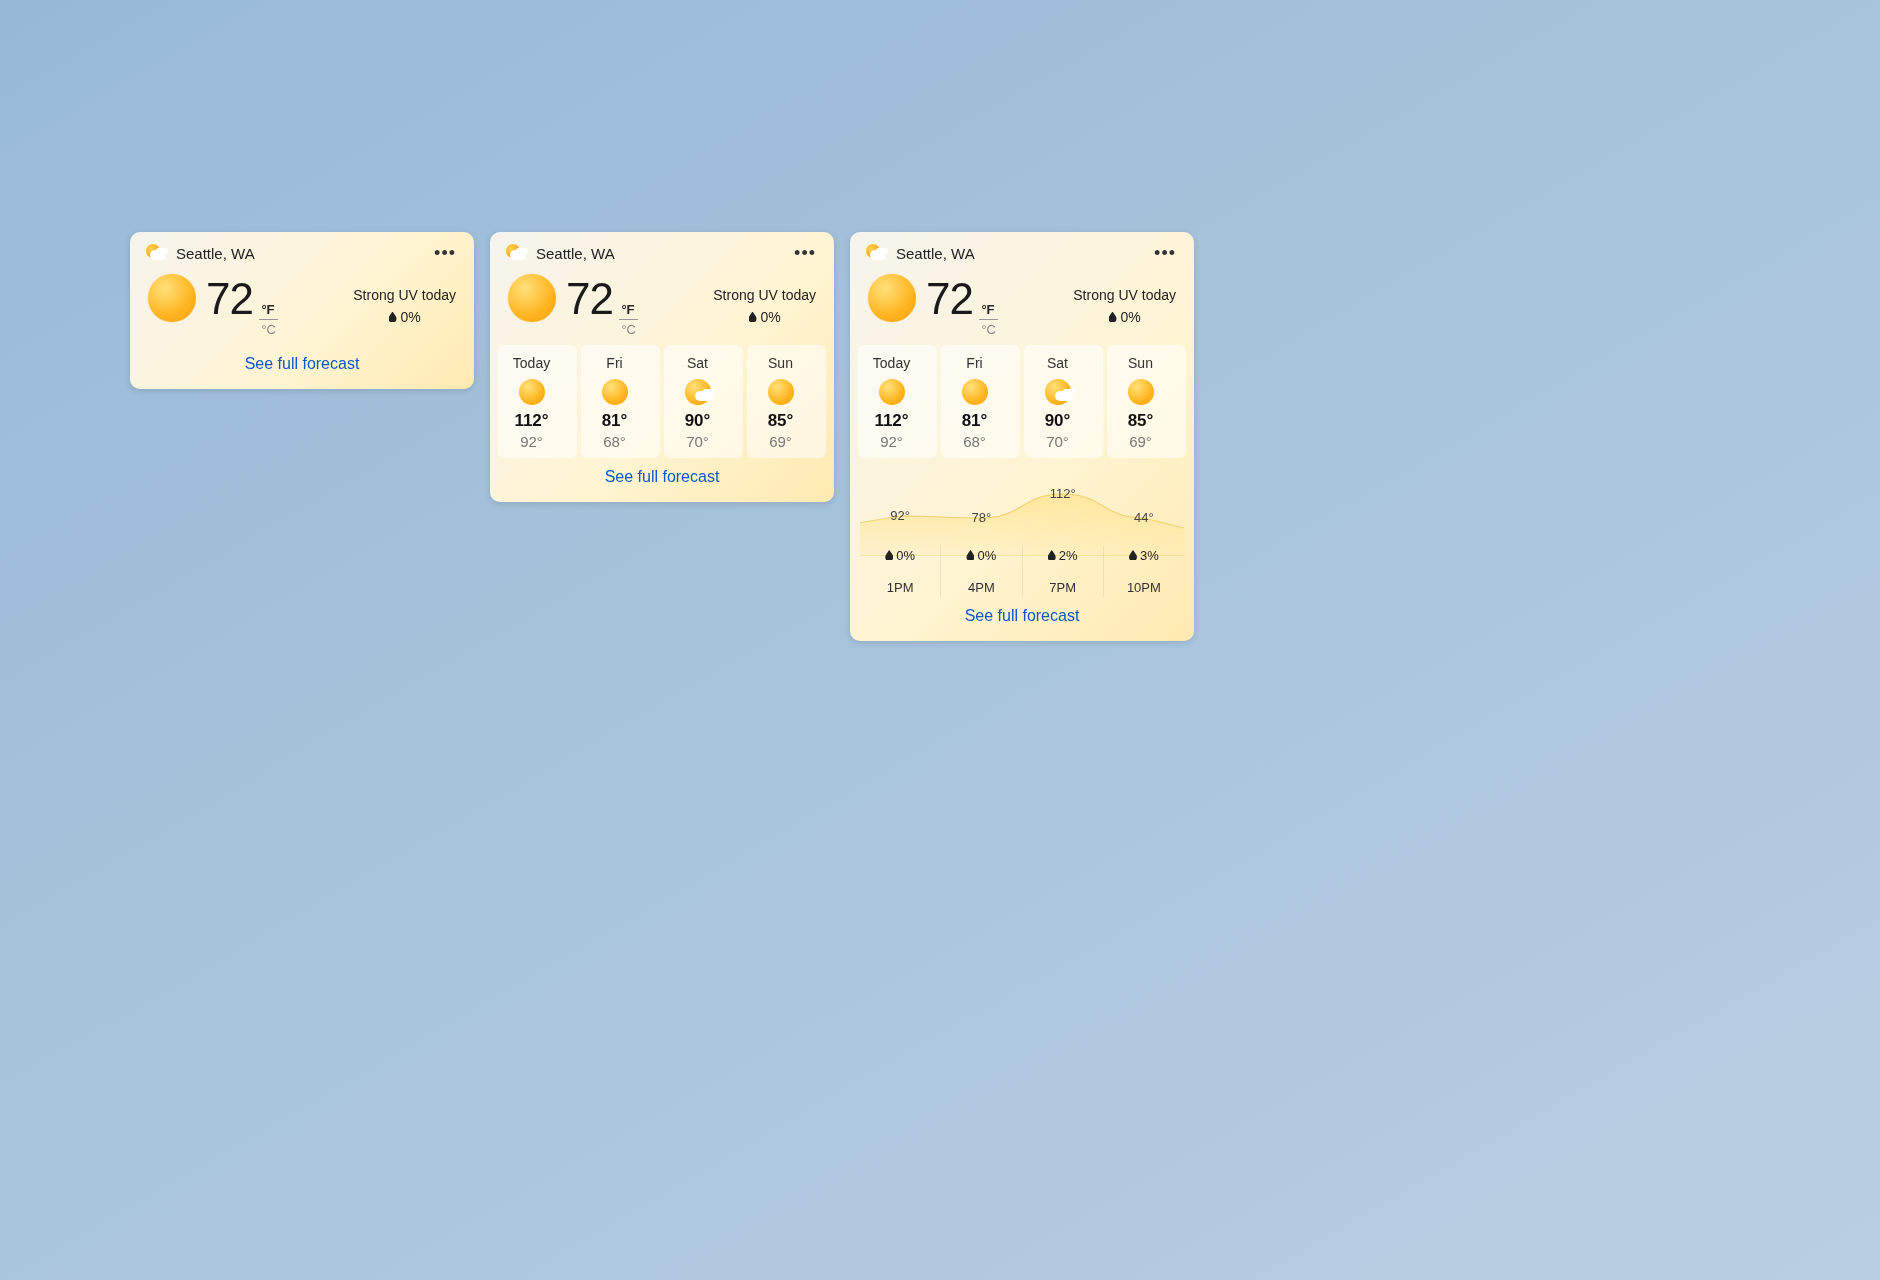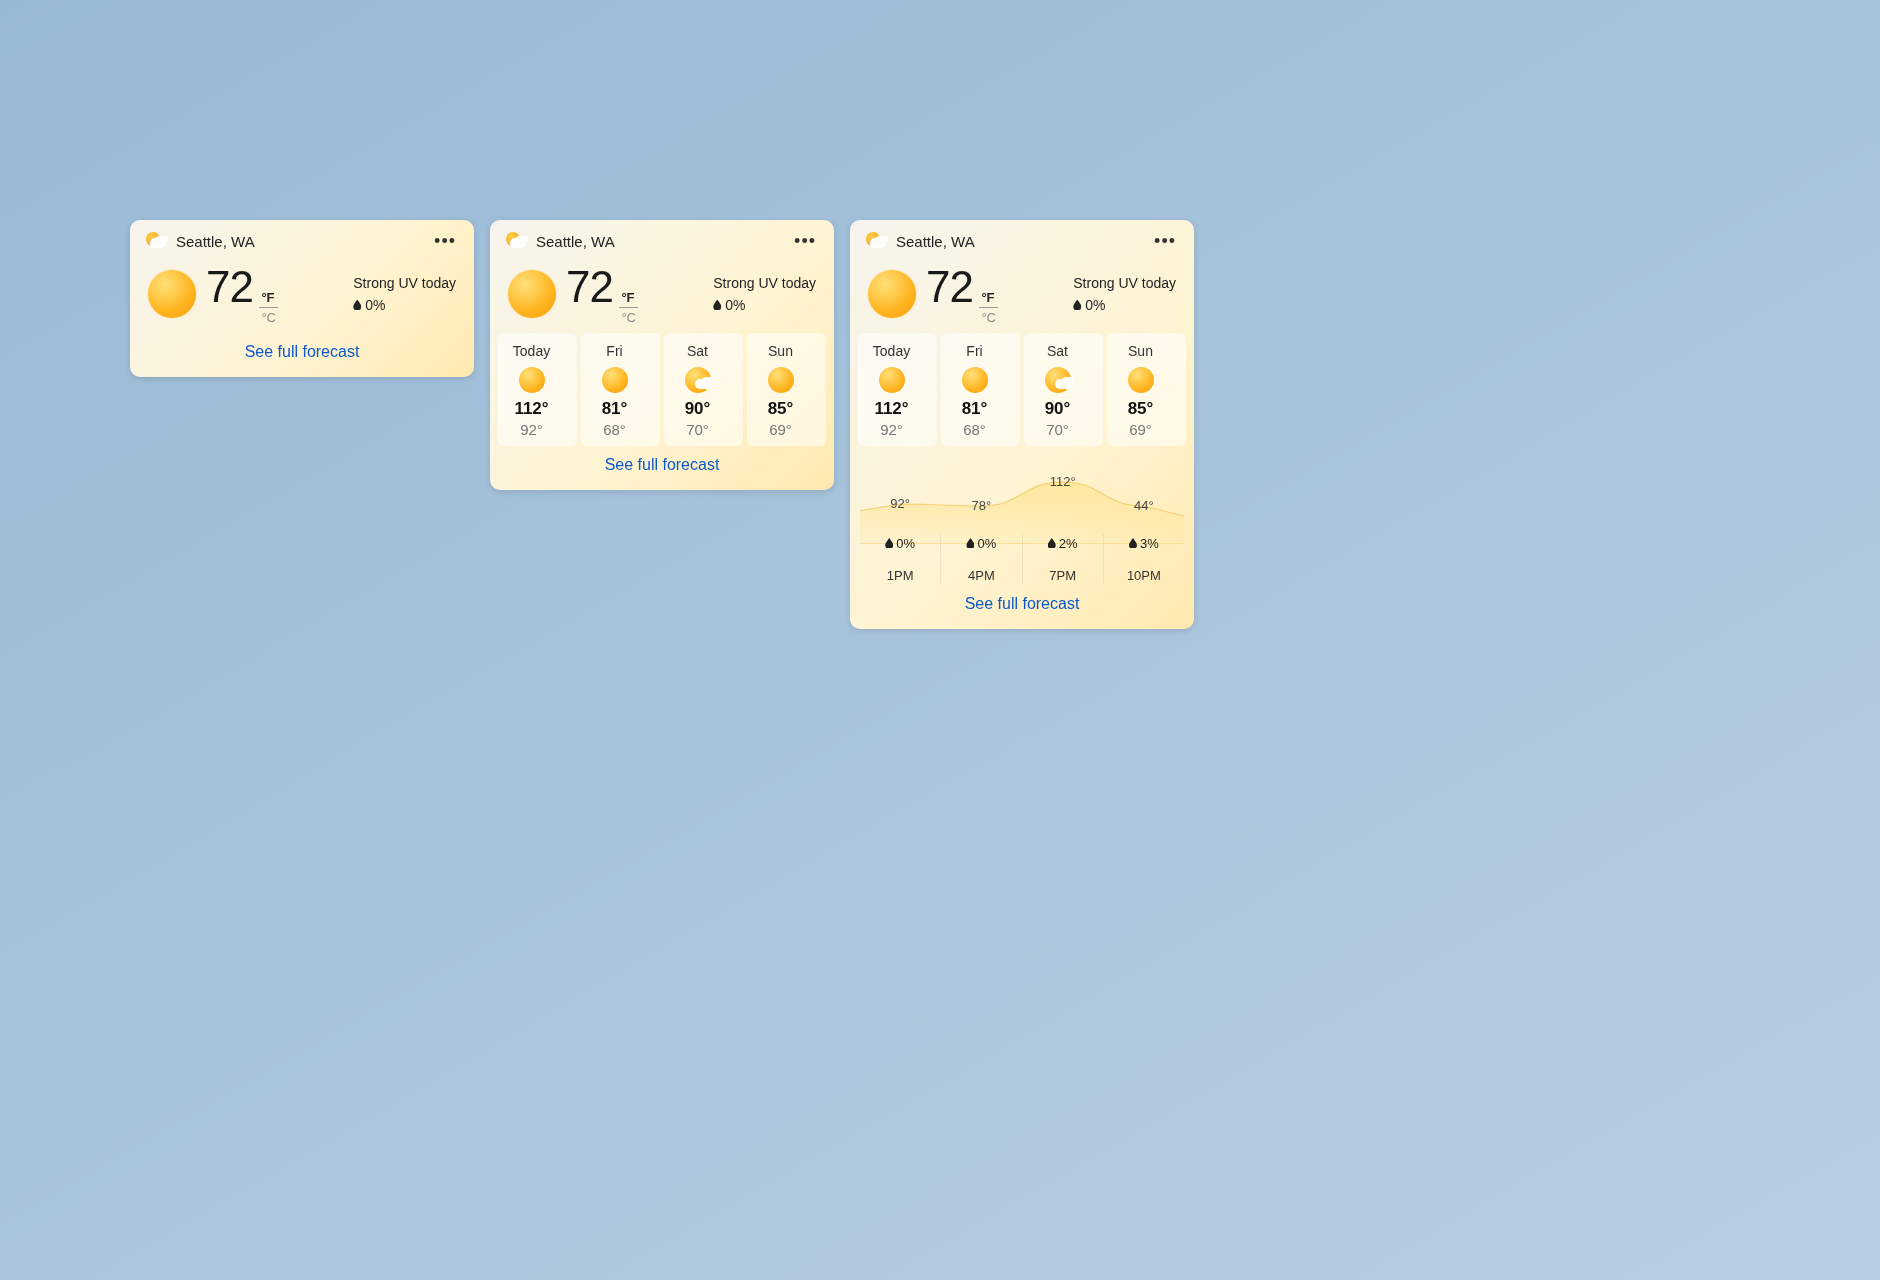--- a/index.html
+++ b/index.html
@@ -8,21 +8,21 @@
     font-family: "Segoe UI", -apple-system, BlinkMacSystemFont, sans-serif;
     background: linear-gradient(150deg, #98b9d6 0%, #a8c4dc 50%, #b8cee2 100%);
     width: 1880px;
     height: 1280px;
     overflow: hidden;
     position: relative;
     border-radius: 20px;
   }
   .stage {
     position: absolute;
-    top: 220px;
+    top: 232px;
     left: 130px;
     display: flex;
     gap: 16px;
     align-items: flex-start;
   }
 
   .card {
     border-radius: 10px;
     background: linear-gradient(135deg, #f6f4ee 0%, #fff4d1 60%, #ffe9b0 100%);
     box-shadow: 0 2px 6px rgba(0,0,0,0.12);
@@ -70,40 +70,40 @@
     line-height: 1;
   }
 
   .current {
     display: flex;
     align-items: center;
     justify-content: space-between;
     padding: 6px 18px 8px 18px;
     gap: 10px;
   }
-  .cur-left { display:flex; align-items:center; gap:10px;}
+  .cur-left { display:flex; gap:10px;}
   .big-sun {
     width: 48px; height: 48px; border-radius: 50%;
     background: radial-gradient(circle at 35% 30%, #ffe17a 0%, #ffb41f 60%, #f59e0b 100%);
     box-shadow: 0 0 0 1px rgba(255,180,30,0.15);
   }
   .temp {
     font-size: 44px;
     font-weight: 400;
     letter-spacing: -1px;
   }
   .units {
     display: inline-flex; flex-direction: column;
     font-size: 13px;
     color: #444;
     margin-left: 2px;
   }
   .units .f { font-weight:600; color:#222; border-bottom:1px solid #999; padding: 0 2px 2px 2px;}
   .units .c { color:#888; padding: 2px 2px 0 2px;}
-  .cur-right { text-align:left; font-size:14px; color:#222; }
+  .cur-right { text-align:center; font-size:14px; color:#222; }
   .precip { display:inline-flex; align-items:center; gap:4px; color:#222; margin-top:6px; justify-content:flex-end; }
   .drop {
     width: 8px; height: 10px;
     background: #222;
     clip-path: path("M4 0 C6 3 8 5 8 7 A4 4 0 1 1 0 7 C0 5 2 3 4 0 Z");
   }
 
   .link {
     text-align:center;
     padding: 10px 0 16px 0;

